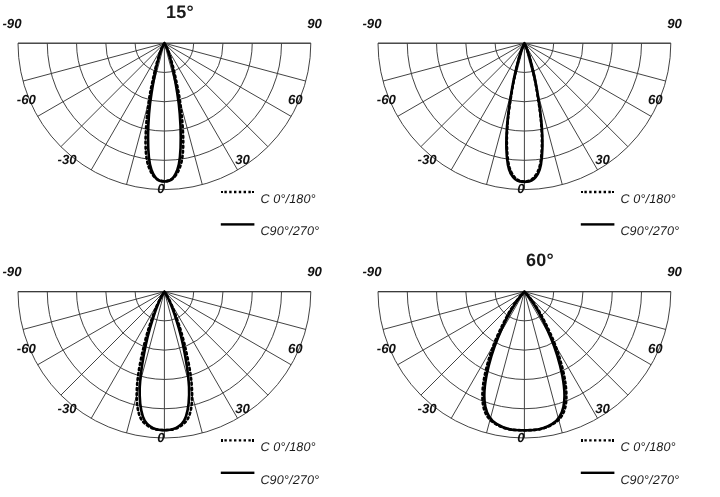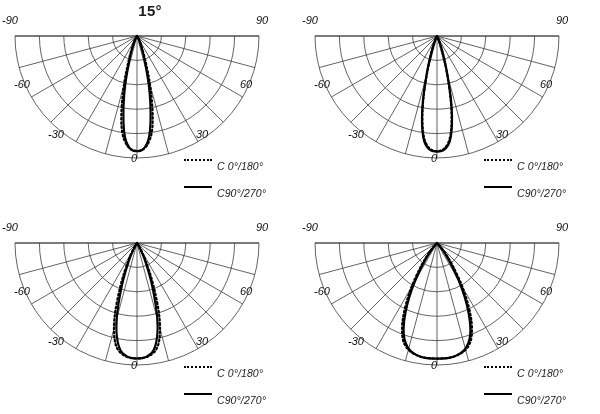--- a/index.html
+++ b/index.html
@@ -40,21 +40,21 @@
     position: absolute;
     top: 20px;
     left: 0;
     width: 300px;
     height: 155px;
   }
   .axis-label {
     position: absolute;
     font-size: 11px;
     font-style: italic;
-    font-weight: normal;
+    font-weight: bold;
     color: #111;
     white-space: nowrap;
   }
   .legend {
     position: absolute;
     right: 4px;
     bottom: 6px;
     width: 112px;
     font-size: 10.5px;
     font-style: italic;
@@ -221,20 +221,21 @@
           <span class="swatch dotted"></span>
           <span class="legend-text">C  0°/180°</span>
         </div>
         <div class="legend-row">
           <span class="swatch solid"></span>
           <span class="legend-text">C90°/270°</span>
         </div>
       </div>
     </div>
     <div class="panel">
+      <div class="panel-title">60°</div>
       <div class="plot">
         <svg width="300" height="155" viewBox="0 0 300 155">
           <g>
             <path d="M 112.60 16.00 A 24.40 24.40 0 0 0 161.40 16.00" fill="none" stroke="#3b3b3b" stroke-width="0.8"></path>
             <path d="M 88.20 16.00 A 48.80 48.80 0 0 0 185.80 16.00" fill="none" stroke="#3b3b3b" stroke-width="0.8"></path>
             <path d="M 63.80 16.00 A 73.20 73.20 0 0 0 210.20 16.00" fill="none" stroke="#3b3b3b" stroke-width="0.8"></path>
             <path d="M 39.40 16.00 A 97.60 97.60 0 0 0 234.60 16.00" fill="none" stroke="#3b3b3b" stroke-width="0.8"></path>
             <path d="M 15.00 16.00 A 122.00 122.00 0 0 0 259.00 16.00" fill="none" stroke="#3b3b3b" stroke-width="0.8"></path>
             <line x1="137" y1="16" x2="15.00" y2="16.00" stroke="#3b3b3b" stroke-width="0.8"></line>
             <line x1="137" y1="16" x2="19.16" y2="47.58" stroke="#3b3b3b" stroke-width="0.8"></line>

